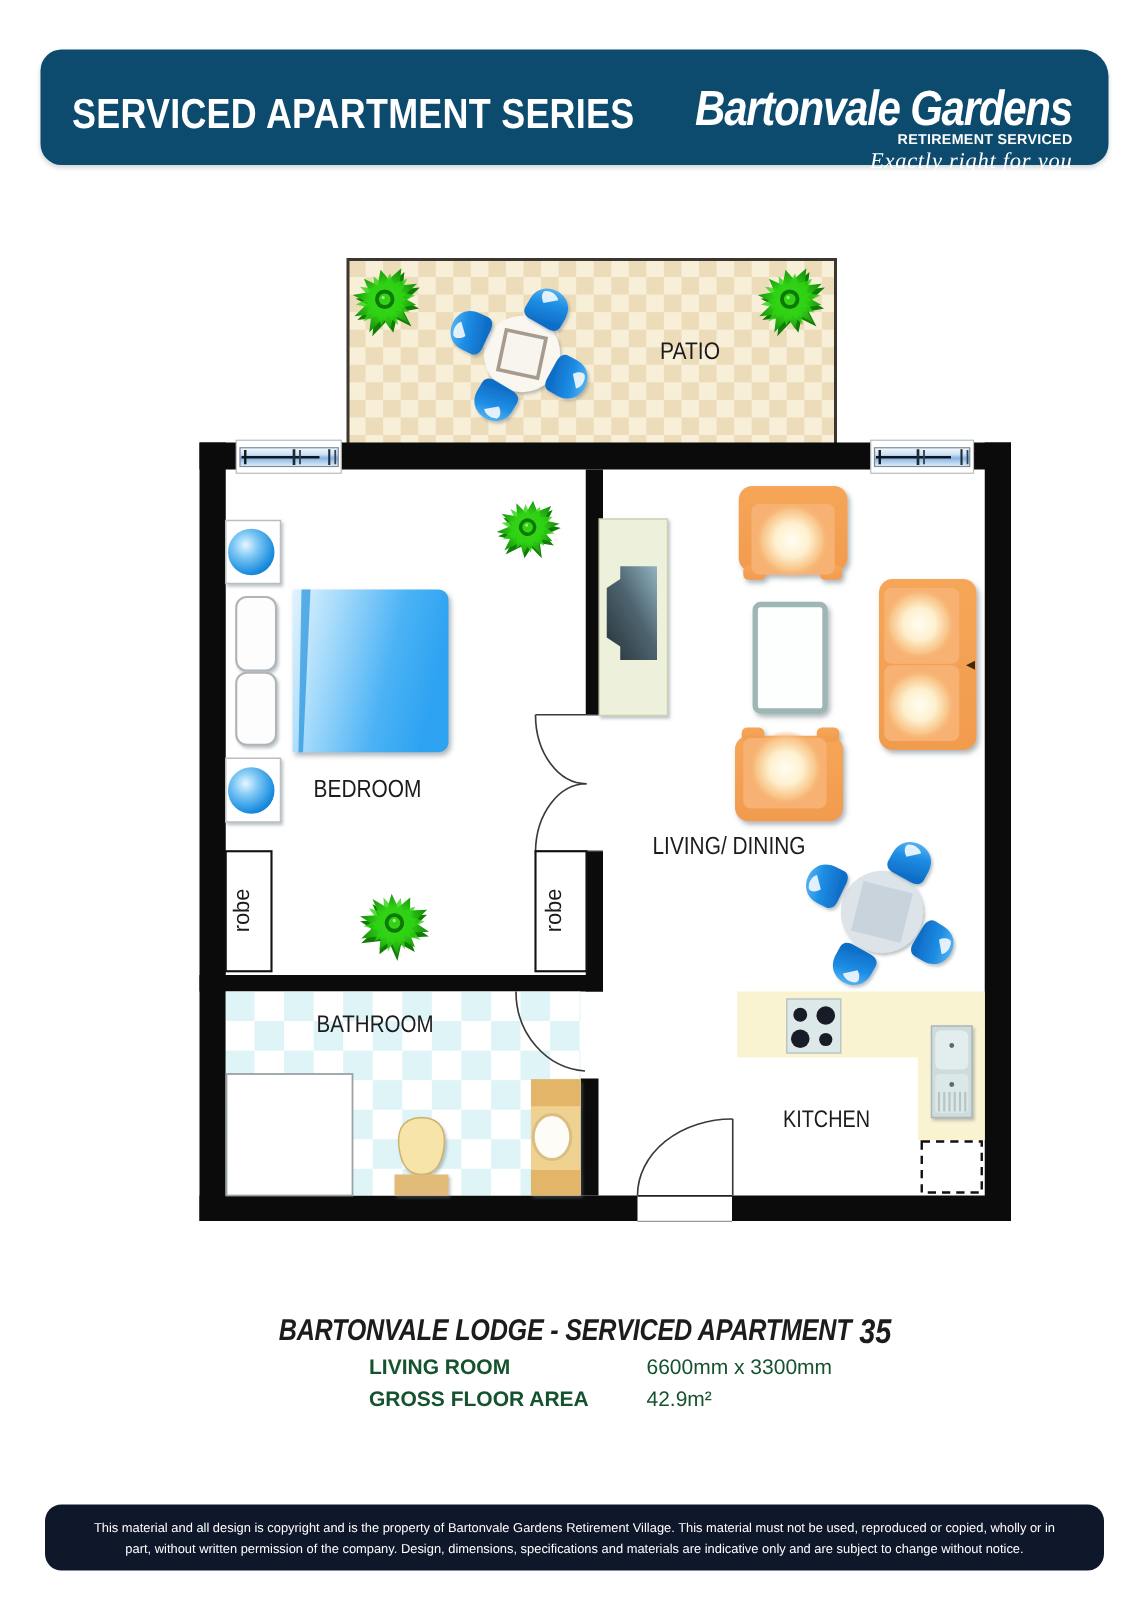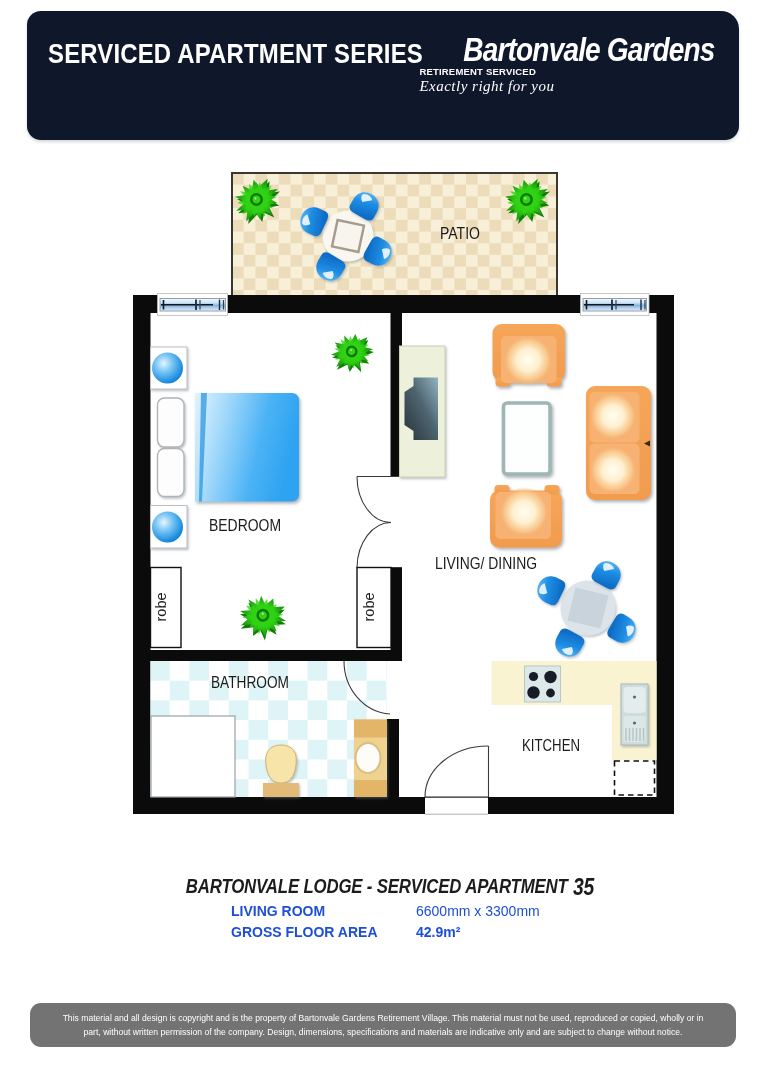--- a/index.html
+++ b/index.html
@@ -1,38 +1,38 @@
 <!DOCTYPE html>
 <html><head>
 <meta charset="utf-8">
 <style>
   html,body{margin:0;padding:0;}
   body{width:765px;height:1080px;background:#ffffff;position:relative;overflow:hidden;
        font-family:"Liberation Sans",sans-serif;}
-  .hdr{position:absolute;left:27px;top:11px;width:712px;height:129px;background:#0f172a;
+  .hdr{position:absolute;left:27px;top:33px;width:712px;height:77px;background:#0c4a6e;
        border-radius:14px 18px 14px 14px;box-shadow:0 2px 3px rgba(160,170,175,.45);}
   .hdr h1{position:absolute;left:21px;top:27px;margin:0;font-size:28px;font-weight:bold;
        color:#fff;letter-spacing:.2px;white-space:nowrap;transform:scaleX(.855);
        transform-origin:0 50%;}
-  .logo{position:absolute;right:24px;top:22px;color:#fff;}
+  .logo{position:absolute;right:24px;top:22px;text-align:right;color:#fff;}
   .logo .l1{font-size:33px;font-weight:bold;font-style:italic;letter-spacing:-1px;
        white-space:nowrap;line-height:1;transform:scaleX(.85);transform-origin:100% 50%;}
   .logo .l2{font-size:9.5px;font-weight:bold;letter-spacing:.2px;margin-top:1px;line-height:1;}
   .logo .l3{font-family:"Liberation Serif",serif;font-style:italic;font-size:15px;
        margin-top:2px;line-height:1;letter-spacing:.5px;}
   .title{position:absolute;left:7px;top:872px;width:765px;text-align:center;
        font-size:20px;font-style:italic;font-weight:bold;color:#1c1c1c;letter-spacing:-0.2px;}
   .title .tw{display:inline-block;transform:scaleX(.84);transform-origin:50% 50%;white-space:nowrap;}
   .title .n35{font-size:23px;position:relative;top:2px;left:1px;}
-  .specs{position:absolute;left:231px;top:901px;font-size:14px;color:#1d4ed8;line-height:21px;}
+  .specs{position:absolute;left:246px;top:901px;font-size:14px;color:#14532d;line-height:21px;}
   .specs .row{white-space:nowrap;}
   .specs .lab{display:inline-block;width:185px;font-weight:bold;}
   .specs .v{font-weight:normal;}
-  .specs .vb{font-weight:bold;}
-  .foot{position:absolute;left:30px;top:1003px;width:706px;height:44px;background:#737373;
+  .specs .vb{font-weight:normal;}
+  .foot{position:absolute;left:30px;top:1003px;width:706px;height:44px;background:#0f172a;
        border-radius:11px;color:#fff;font-size:8.6px;text-align:center;line-height:13.5px;
        padding-top:9px;box-sizing:border-box;}
   svg text{font-family:"Liberation Sans",sans-serif;fill:#1b1b1b;}
 </style>
 </head>
 <body>
 <div class="hdr">
   <h1>SERVICED APARTMENT SERIES</h1>
   <div class="logo">
     <div class="l1">Bartonvale Gardens</div>

